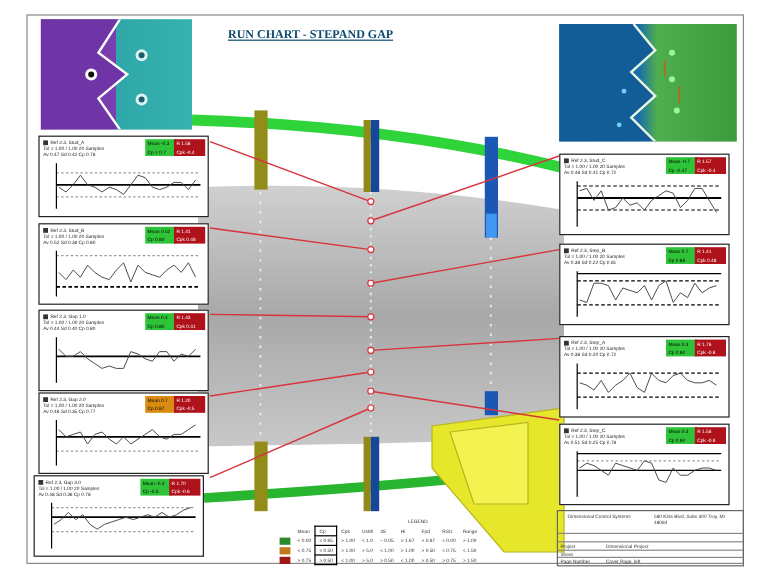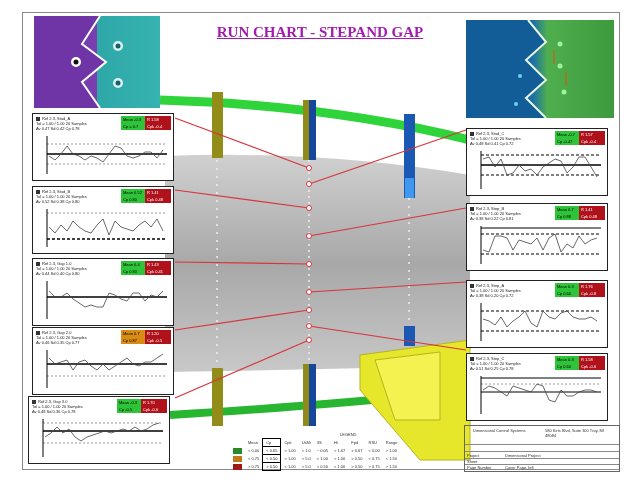--- a/index.html
+++ b/index.html
@@ -1,18 +1,18 @@
 <!DOCTYPE html>
 <html><head>
 <meta charset="utf-8">
 <style>
   html,body{margin:0;padding:0;}
   body{width:640px;height:480px;background:#ffffff;position:relative;overflow:hidden;font-family:"Liberation Sans",sans-serif;}
   .frame{position:absolute;left:22px;top:12px;width:596px;height:456px;border:1px solid #888;background:#fff;}
-  .title{position:absolute;left:190px;top:24px;width:260px;text-align:center;font-family:"Liberation Serif",serif;font-weight:bold;font-size:15px;color:#a21caf;text-decoration:underline;}
+  .title{position:absolute;left:190px;top:24px;width:260px;text-align:left;font-family:"Liberation Serif",serif;font-weight:bold;font-size:10px;color:#0c4a6e;text-decoration:underline;}
   .img-left{position:absolute;left:34px;top:16px;width:126px;height:92px;overflow:hidden;background:linear-gradient(90deg,#6a2f9e 0%,#7a3fb0 50%,#2fa7a8 50%,#35b3b0 100%);}
   .img-right{position:absolute;left:466px;top:20px;width:148px;height:98px;overflow:hidden;background:linear-gradient(90deg,#0f5f9a 0%,#1a6eaa 45%,#4fae4e 55%,#3d9a3d 100%);}
   .scene{position:absolute;left:0;top:0;width:640px;height:480px;}
   .chartbox{position:absolute;width:140px;height:66px;background:#fff;border:1px solid #222;font-size:4px;color:#222;}
   .chartbox .hdr{position:absolute;left:3px;top:2px;line-height:5px;}
   .chartbox .hdr div{white-space:nowrap;}
   .chartbox .stat{position:absolute;top:2px;height:14px;font-size:4px;color:#fff;line-height:7px;padding:0 2px;}
   .stat.green{background:#2fc33a;color:#000;}
   .stat.red{background:#b0121b;}
   .stat.orange{background:#d98b12;color:#000;}

